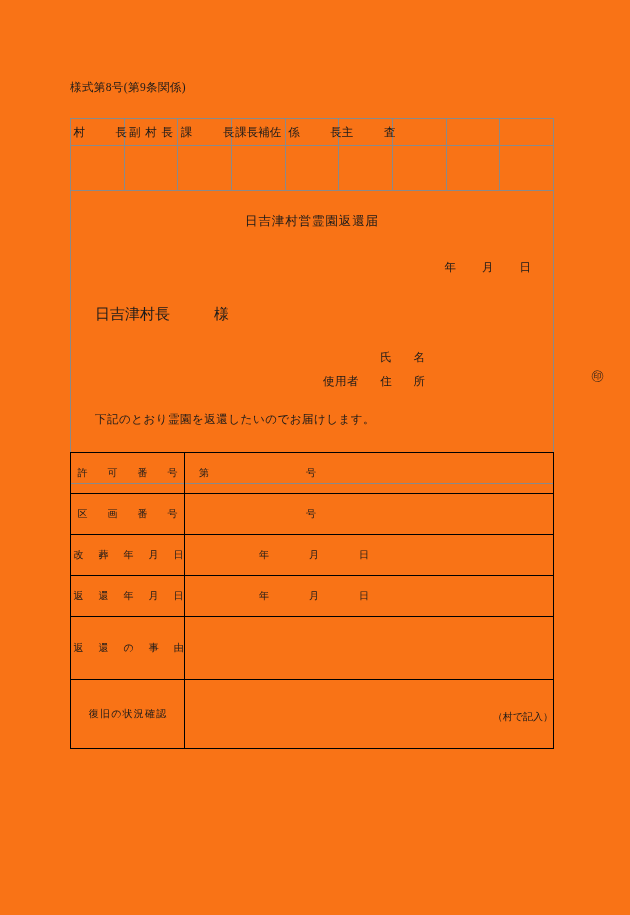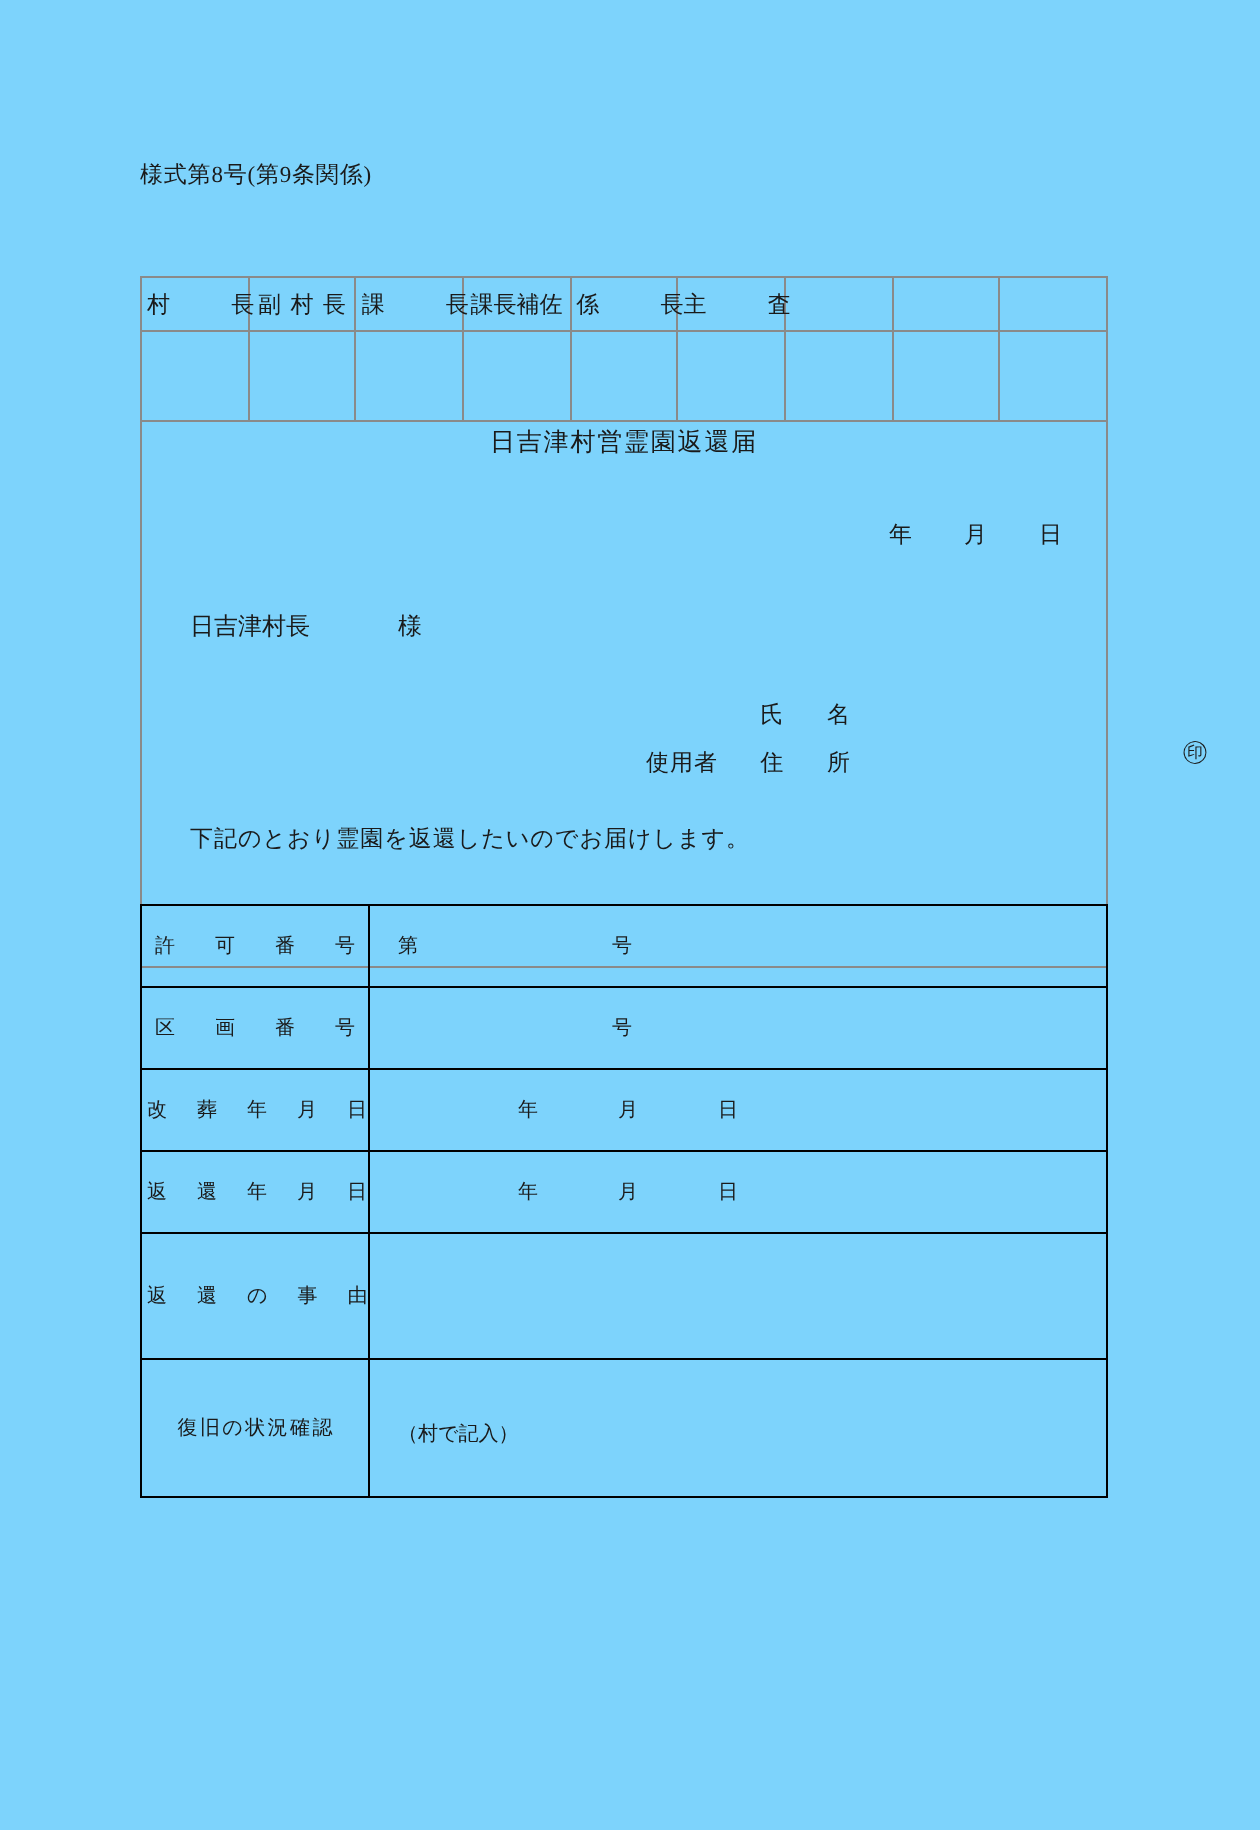--- a/index.html
+++ b/index.html
@@ -12,21 +12,21 @@
     height: 915px;
     position: relative;
     font-family: "Liberation Serif", "DejaVu Serif", serif;
     color: #1a1a1a;
     overflow: hidden;
   }
 
   .page {
     position: absolute;
     inset: 0;
-    background: #7dd3fc;
+    background: #f97316;
     text-decoration: underline;
   }
 
   
   .form-number {
     position: absolute;
     left: 70px;
     top: 80px;
     font-size: 11.5px;
     letter-spacing: 0.4px;
@@ -34,21 +34,20 @@
   }
 
   
   .stamp-table {
     position: absolute;
     left: 70px;
     top: 118px;
     width: 484px;
     border-collapse: collapse;
     table-layout: fixed;
-    margin-top: 20px;
   }
   .stamp-table td {
     border: 1px solid #8a8a8a;
     height: 26px;
     padding: 0;
     text-align: center;
     vertical-align: middle;
     font-size: 11.5px;
   }
   .stamp-table tr.blank-row td {
@@ -90,21 +89,21 @@
     top: 70px;
     font-size: 11.5px;
     white-space: nowrap;
   }
   .date-line .gap { display: inline-block; width: 26px; }
 
   .addressee {
     position: absolute;
     left: 24px;
     top: 115px;
-    font-size: 12px;
+    font-size: 15px;
     white-space: nowrap;
   }
   .addressee .gap { display: inline-block; width: 44px; }
 
   .user-block {
     position: absolute;
     left: 252px;
     top: 155px;
     font-size: 11.5px;
   }
@@ -204,21 +203,21 @@
     display: block;
     padding-left: 74px;
     white-space: nowrap;
   }
   .date-cells .gap { display: inline-block; width: 40px; }
 
   .top-note {
     display: block;
     padding: 6px 0 0 14px;
   }
-  .td-top { vertical-align: top; }
+  .td-top { vertical-align: top; text-align: right; }
 </style>
 </head>
 <body>
 
 <div class="page">
 
   <div class="form-number">様式第8号(第9条関係)</div>
 
   <table class="stamp-table">
     <tbody>

